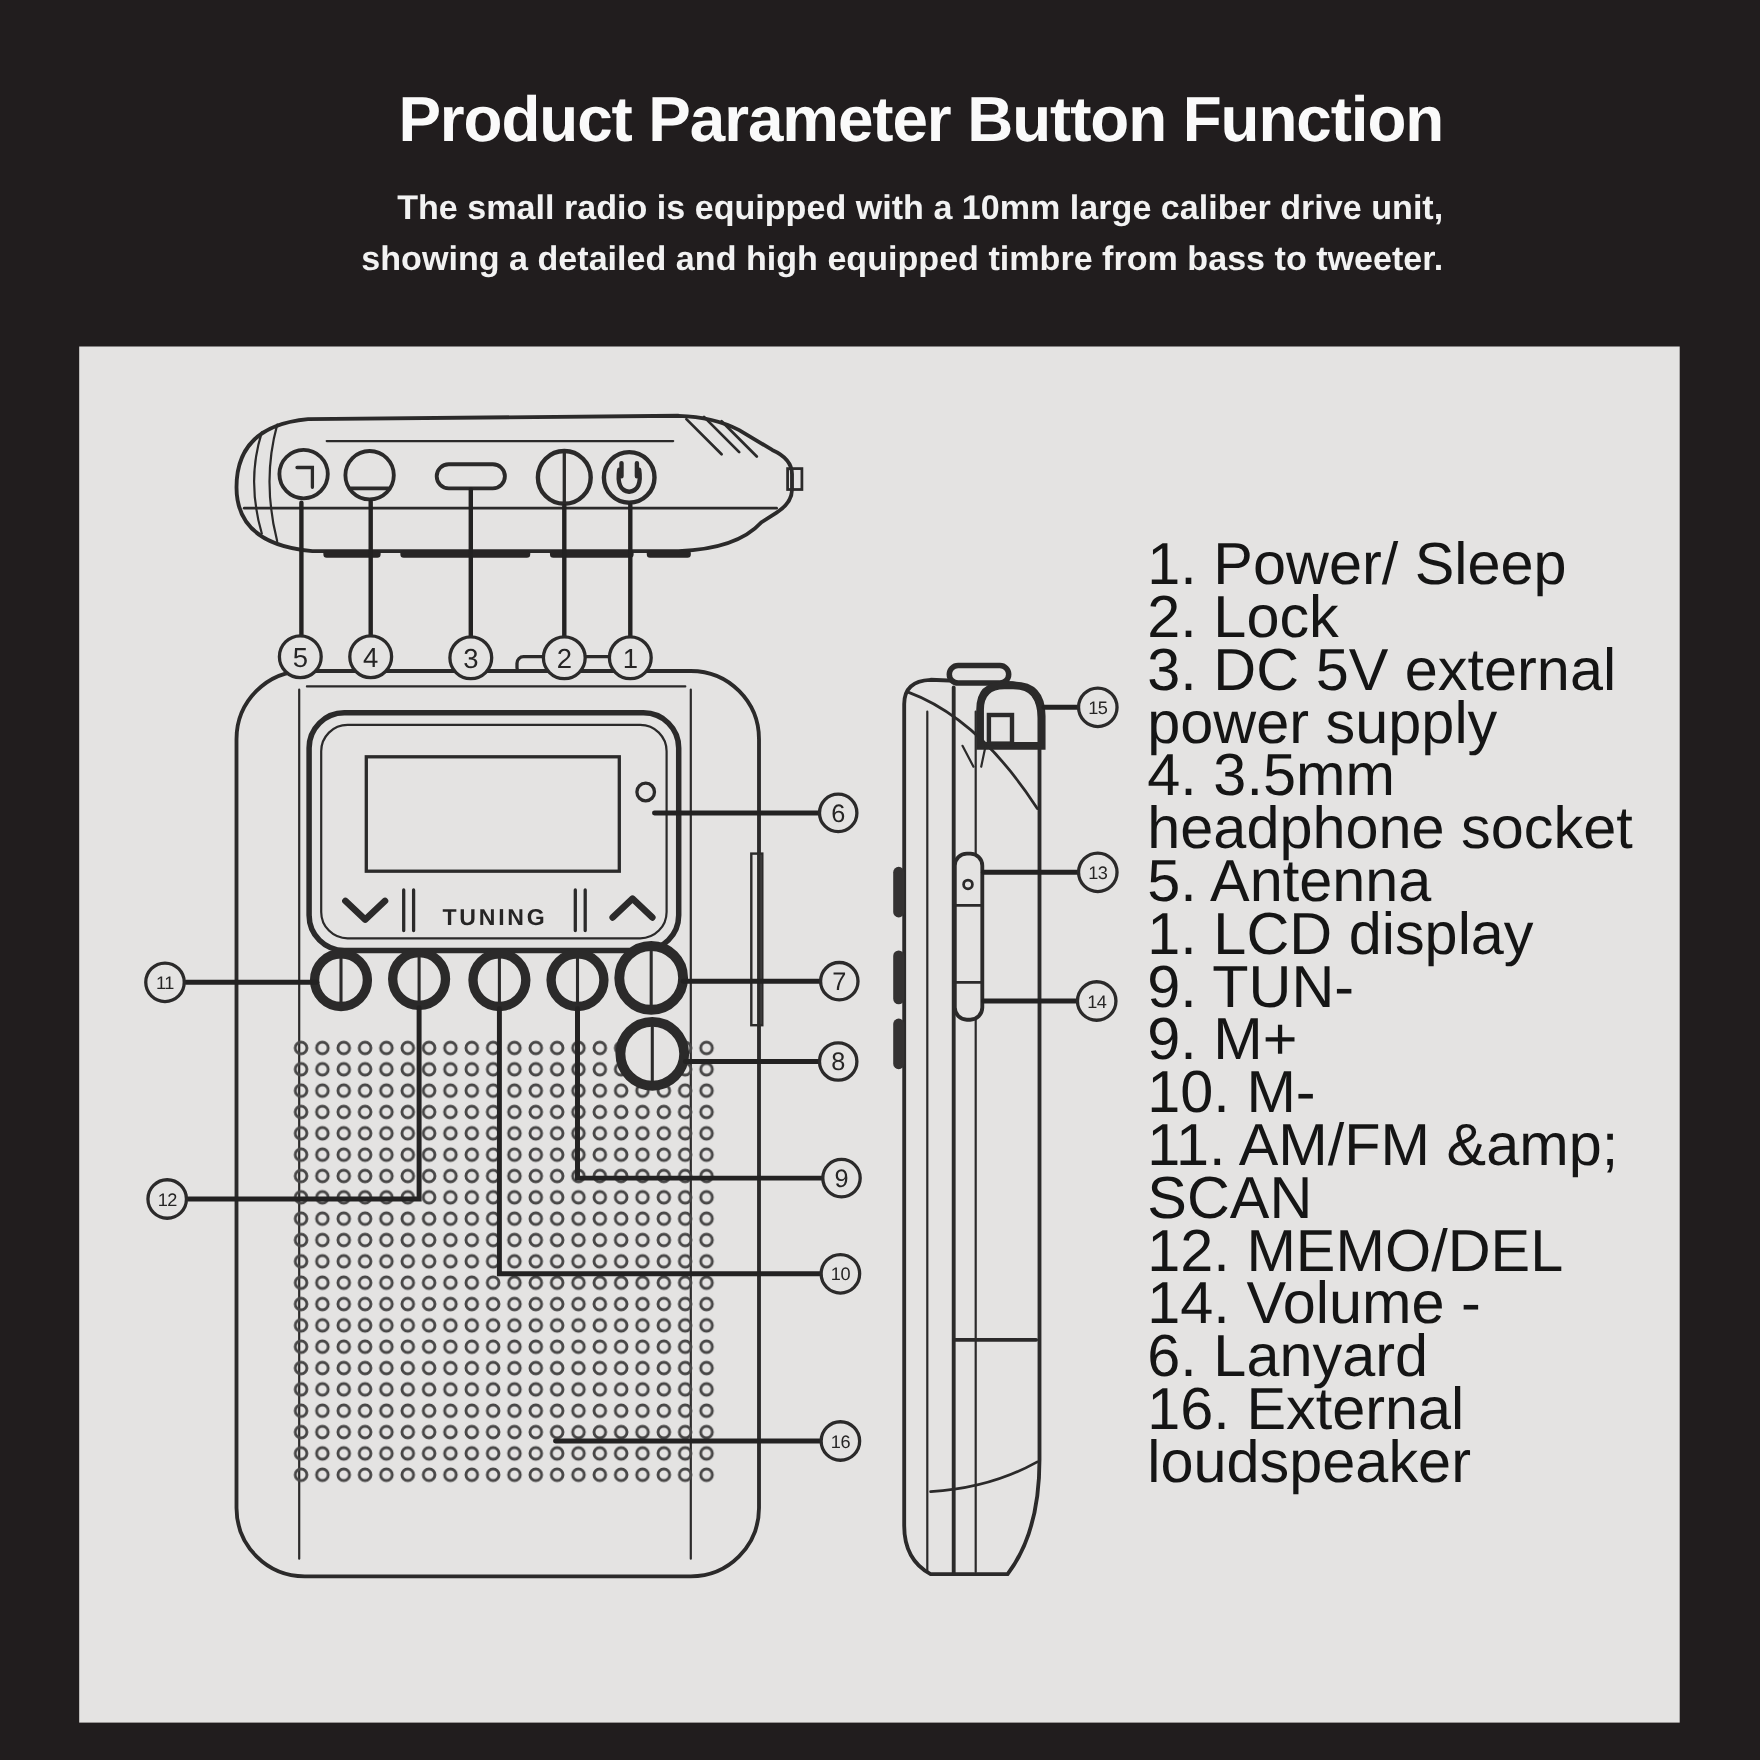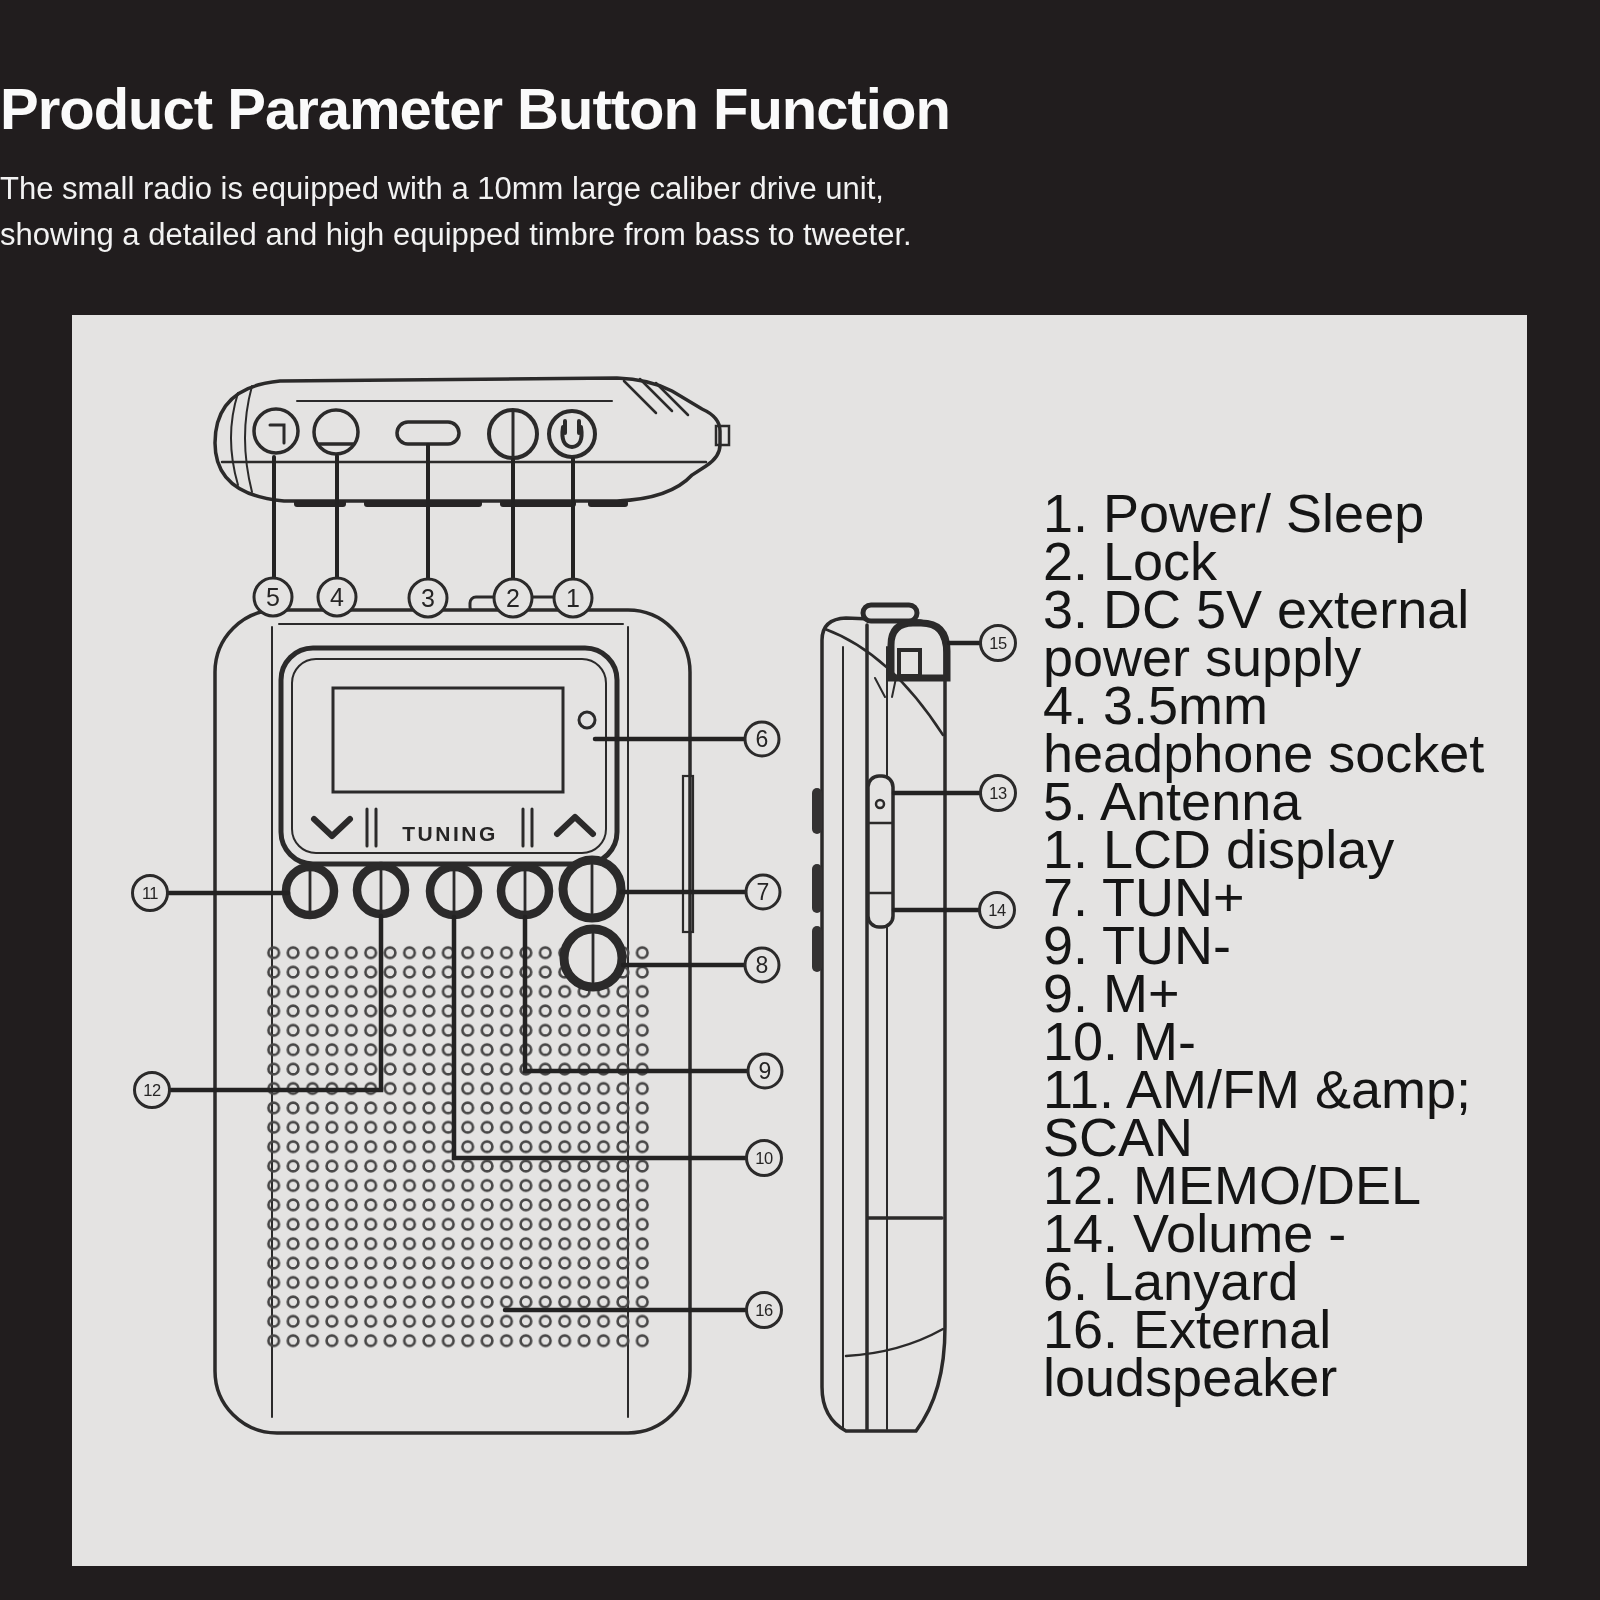--- a/index.html
+++ b/index.html
@@ -1,26 +1,26 @@
 <!DOCTYPE html>
 <html><head>
 <meta charset="utf-8">
 <style>
   html,body{margin:0;padding:0;}
   body{
     width:1600px;height:1600px;position:relative;overflow:hidden;
     background:#211d1e;
     font-family:"Liberation Sans", sans-serif;
   }
-  .header{position:absolute;top:0;left:0;width:1312px;text-align:left;color:#f7f7f7;}
+  .header{position:absolute;top:0;left:0;width:1312px;text-align:right;color:#f7f7f7;}
   .title{
     margin:76px 0 0 0;font-size:58px;font-weight:700;letter-spacing:-1px;line-height:66px;
     color:#fafafa;
   }
-  .sub{margin:0;font-size:31px;font-weight:400;line-height:46px;color:#f2f2f2;}
+  .sub{margin:0;font-size:31px;font-weight:700;line-height:46px;color:#f2f2f2;}
   .sub.first{margin-top:24px;}
   .panel{
     position:absolute;left:72px;top:315px;width:1455px;height:1251px;
     background:#e4e3e2;
   }
   svg.diagram{position:absolute;left:0;top:0;width:1455px;height:1251px;filter:blur(.4px);}
   .legend{
     position:absolute;left:971px;top:174px;width:478px;
     font-size:54px;line-height:48px;color:#151515;font-weight:400;
   }
@@ -262,21 +262,20 @@
     </g>
   </svg>
 
   <div class="legend">
     <div>1. Power/ Sleep</div>
     <div>2. Lock</div>
     <div>3. DC 5V external power supply</div>
     <div>4. 3.5mm headphone socket</div>
     <div>5. Antenna</div>
     <div>1. LCD display</div>
-    <div>7. TUN+</div>
     <div>9. TUN-</div>
     <div>9. M+</div>
     <div>10. M-</div>
     <div>11. AM/FM &amp;amp; SCAN</div>
     <div>12. MEMO/DEL</div>
     <div>14. Volume -</div>
     <div>6. Lanyard</div>
     <div>16. External loudspeaker</div>
   </div>
 

